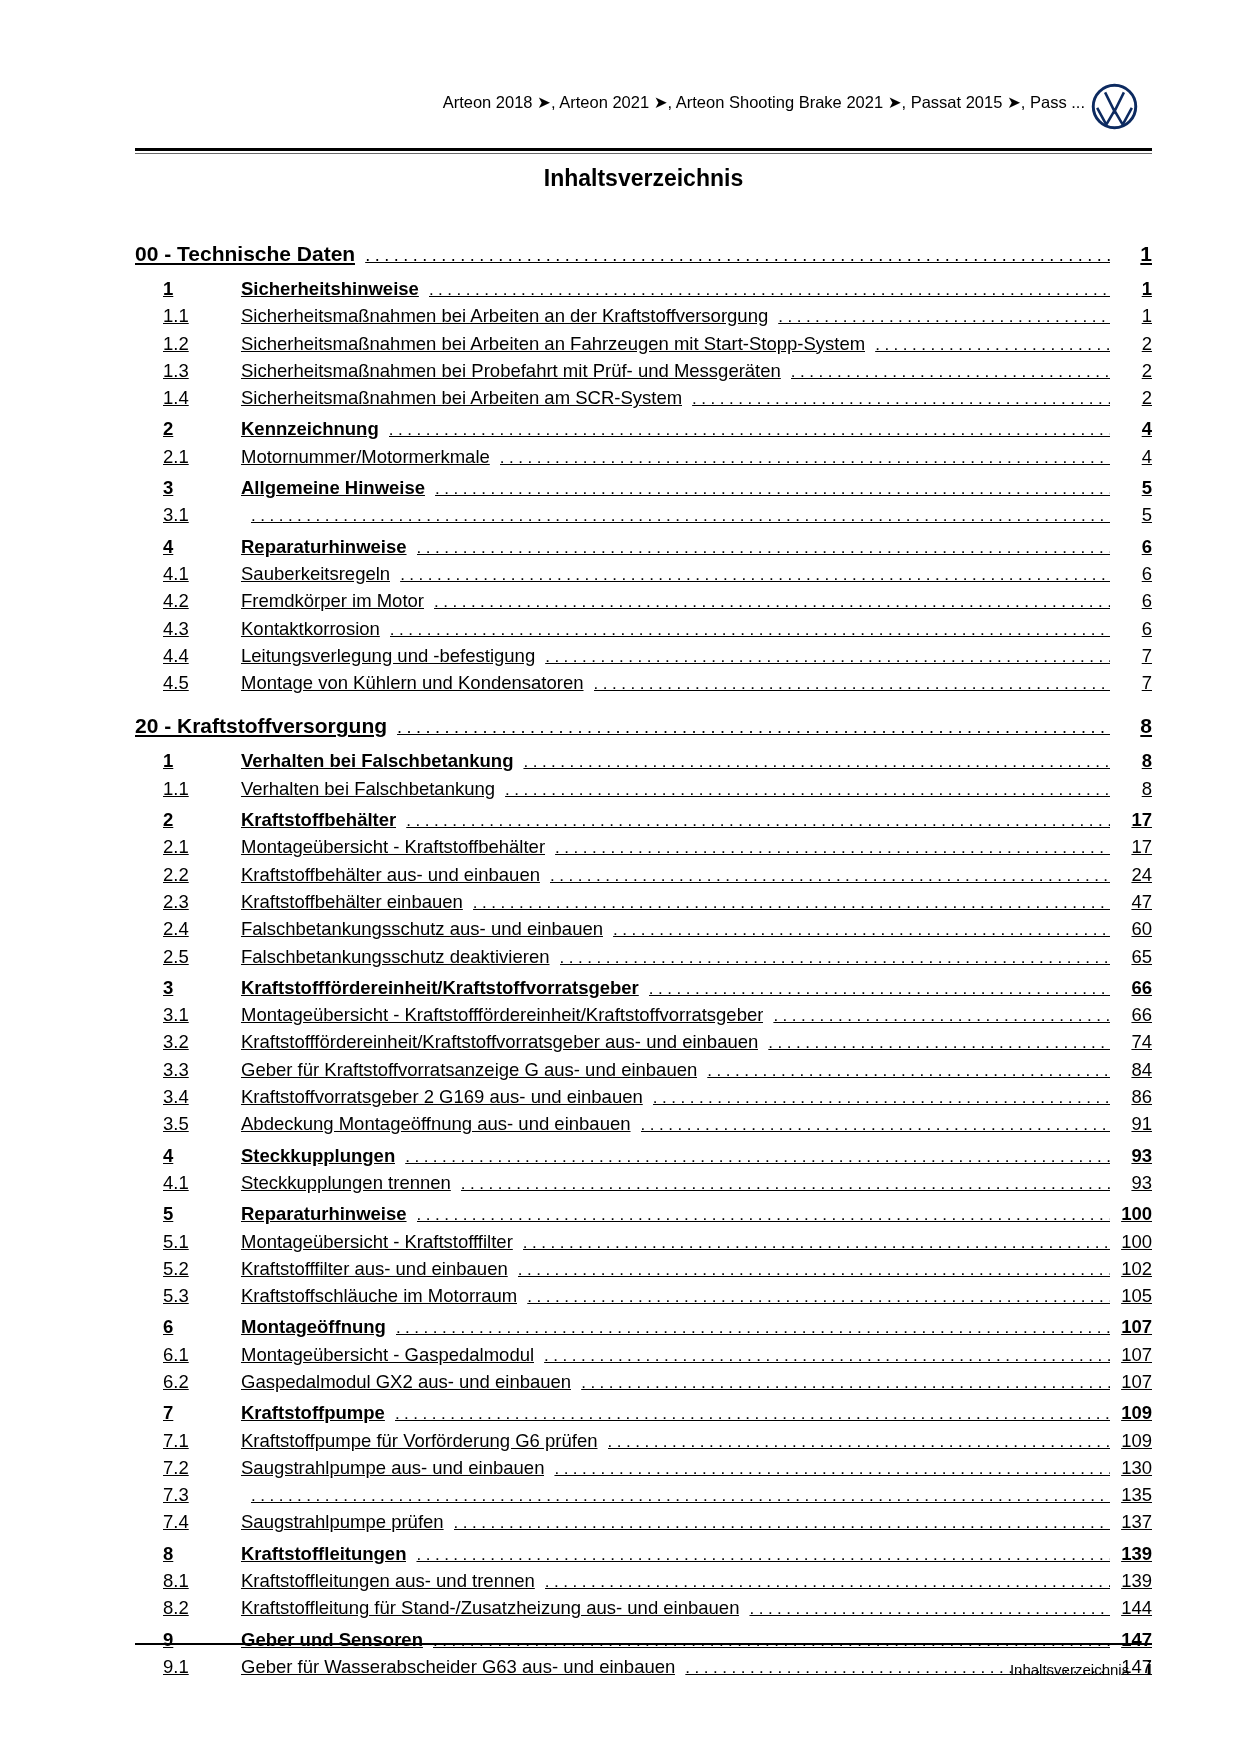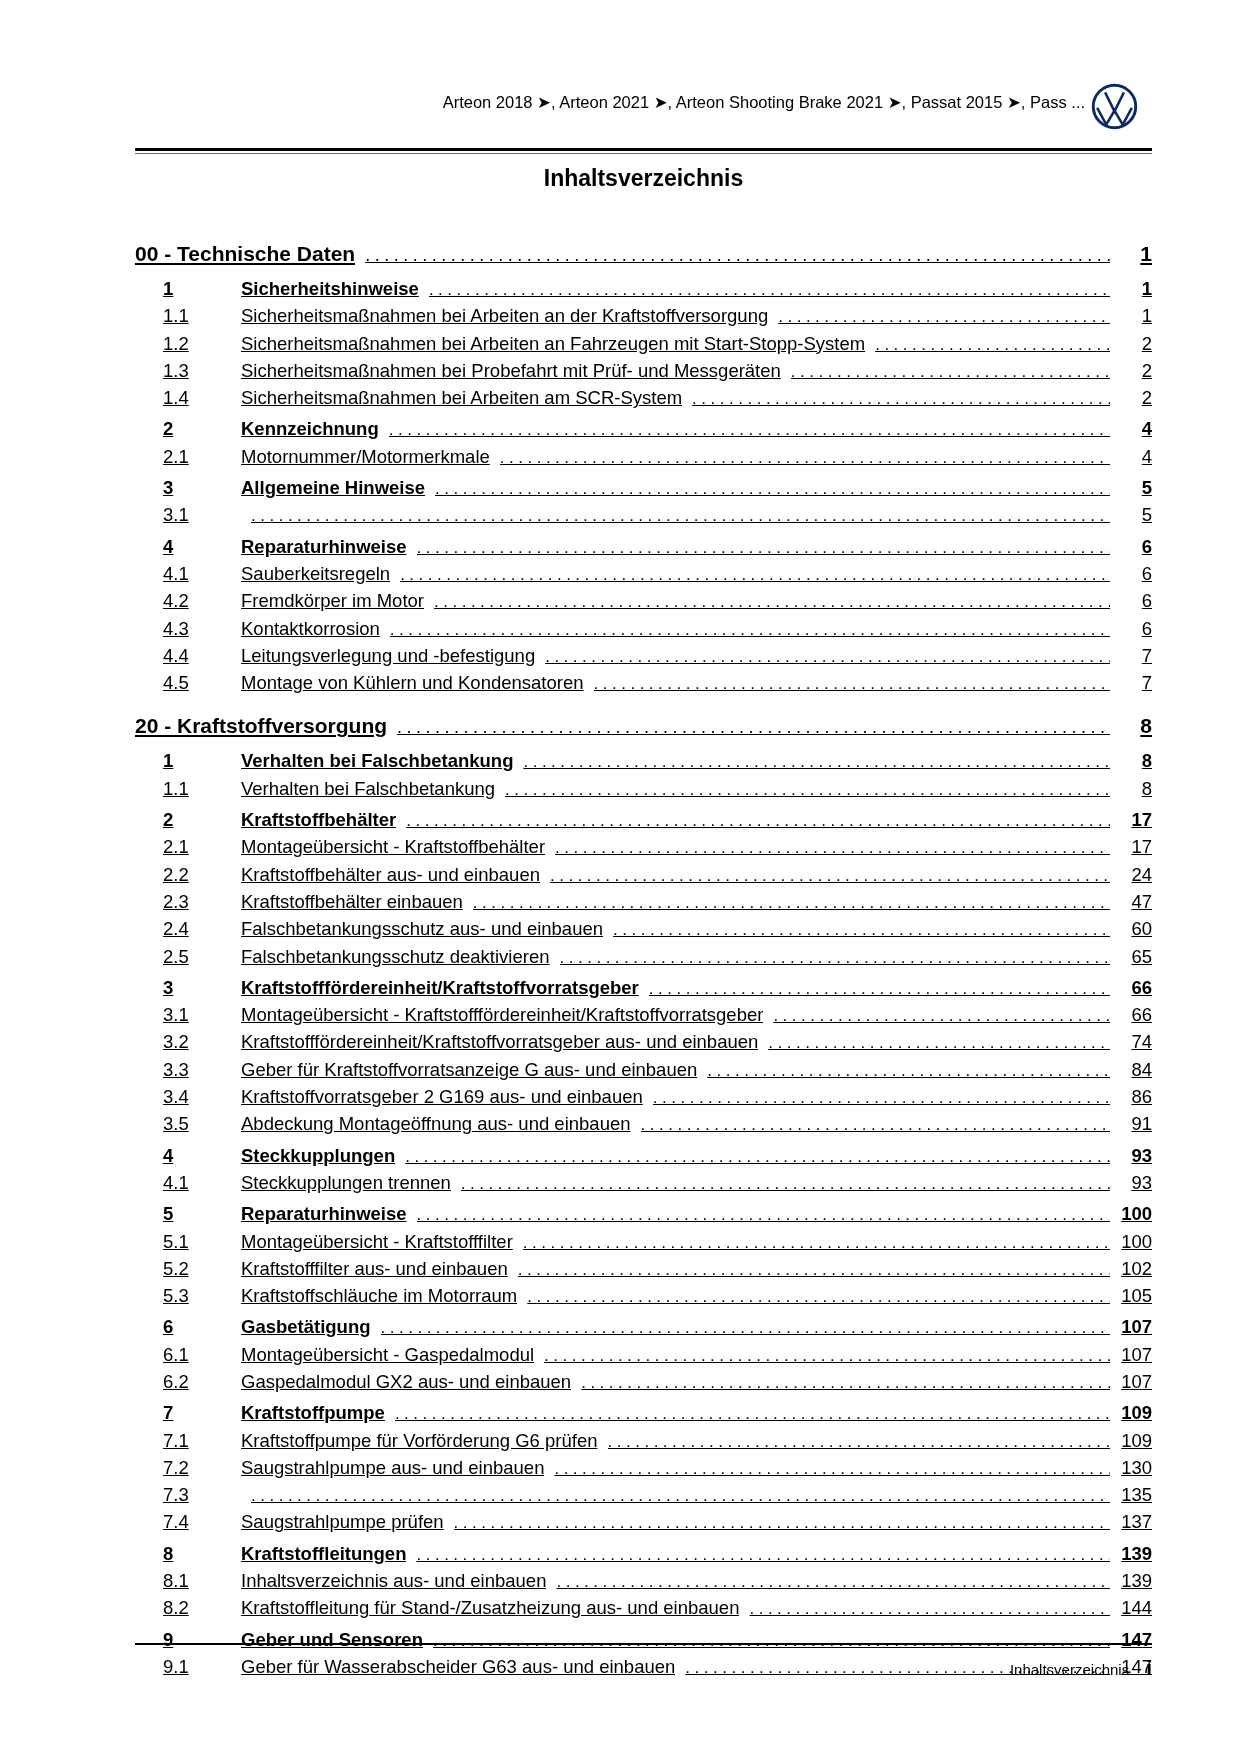--- a/index.html
+++ b/index.html
@@ -285,21 +285,21 @@
         <span class="pg">102</span>
       </div>
       <div class="row entry">
         <span class="num">5.3</span>
         <span class="ttl">Kraftstoffschläuche im Motorraum</span>
         <span class="dots">..........................................................................................................................................................................</span>
         <span class="pg">105</span>
       </div>
       <div class="row entry section">
         <span class="num">6</span>
-        <span class="ttl">Gasbetätigung</span>
+        <span class="ttl">Montageöffnung</span>
         <span class="dots">..........................................................................................................................................................................</span>
         <span class="pg">107</span>
       </div>
       <div class="row entry">
         <span class="num">6.1</span>
         <span class="ttl">Montageübersicht - Gaspedalmodul</span>
         <span class="dots">..........................................................................................................................................................................</span>
         <span class="pg">107</span>
       </div>
       <div class="row entry">
@@ -338,21 +338,21 @@
         <span class="pg">137</span>
       </div>
       <div class="row entry section">
         <span class="num">8</span>
         <span class="ttl">Kraftstoffleitungen</span>
         <span class="dots">..........................................................................................................................................................................</span>
         <span class="pg">139</span>
       </div>
       <div class="row entry">
         <span class="num">8.1</span>
-        <span class="ttl">Inhaltsverzeichnis aus- und einbauen</span>
+        <span class="ttl">Kraftstoffleitungen aus- und trennen</span>
         <span class="dots">..........................................................................................................................................................................</span>
         <span class="pg">139</span>
       </div>
       <div class="row entry">
         <span class="num">8.2</span>
         <span class="ttl">Kraftstoffleitung für Stand-/Zusatzheizung aus- und einbauen</span>
         <span class="dots">..........................................................................................................................................................................</span>
         <span class="pg">144</span>
       </div>
       <div class="row entry section">

